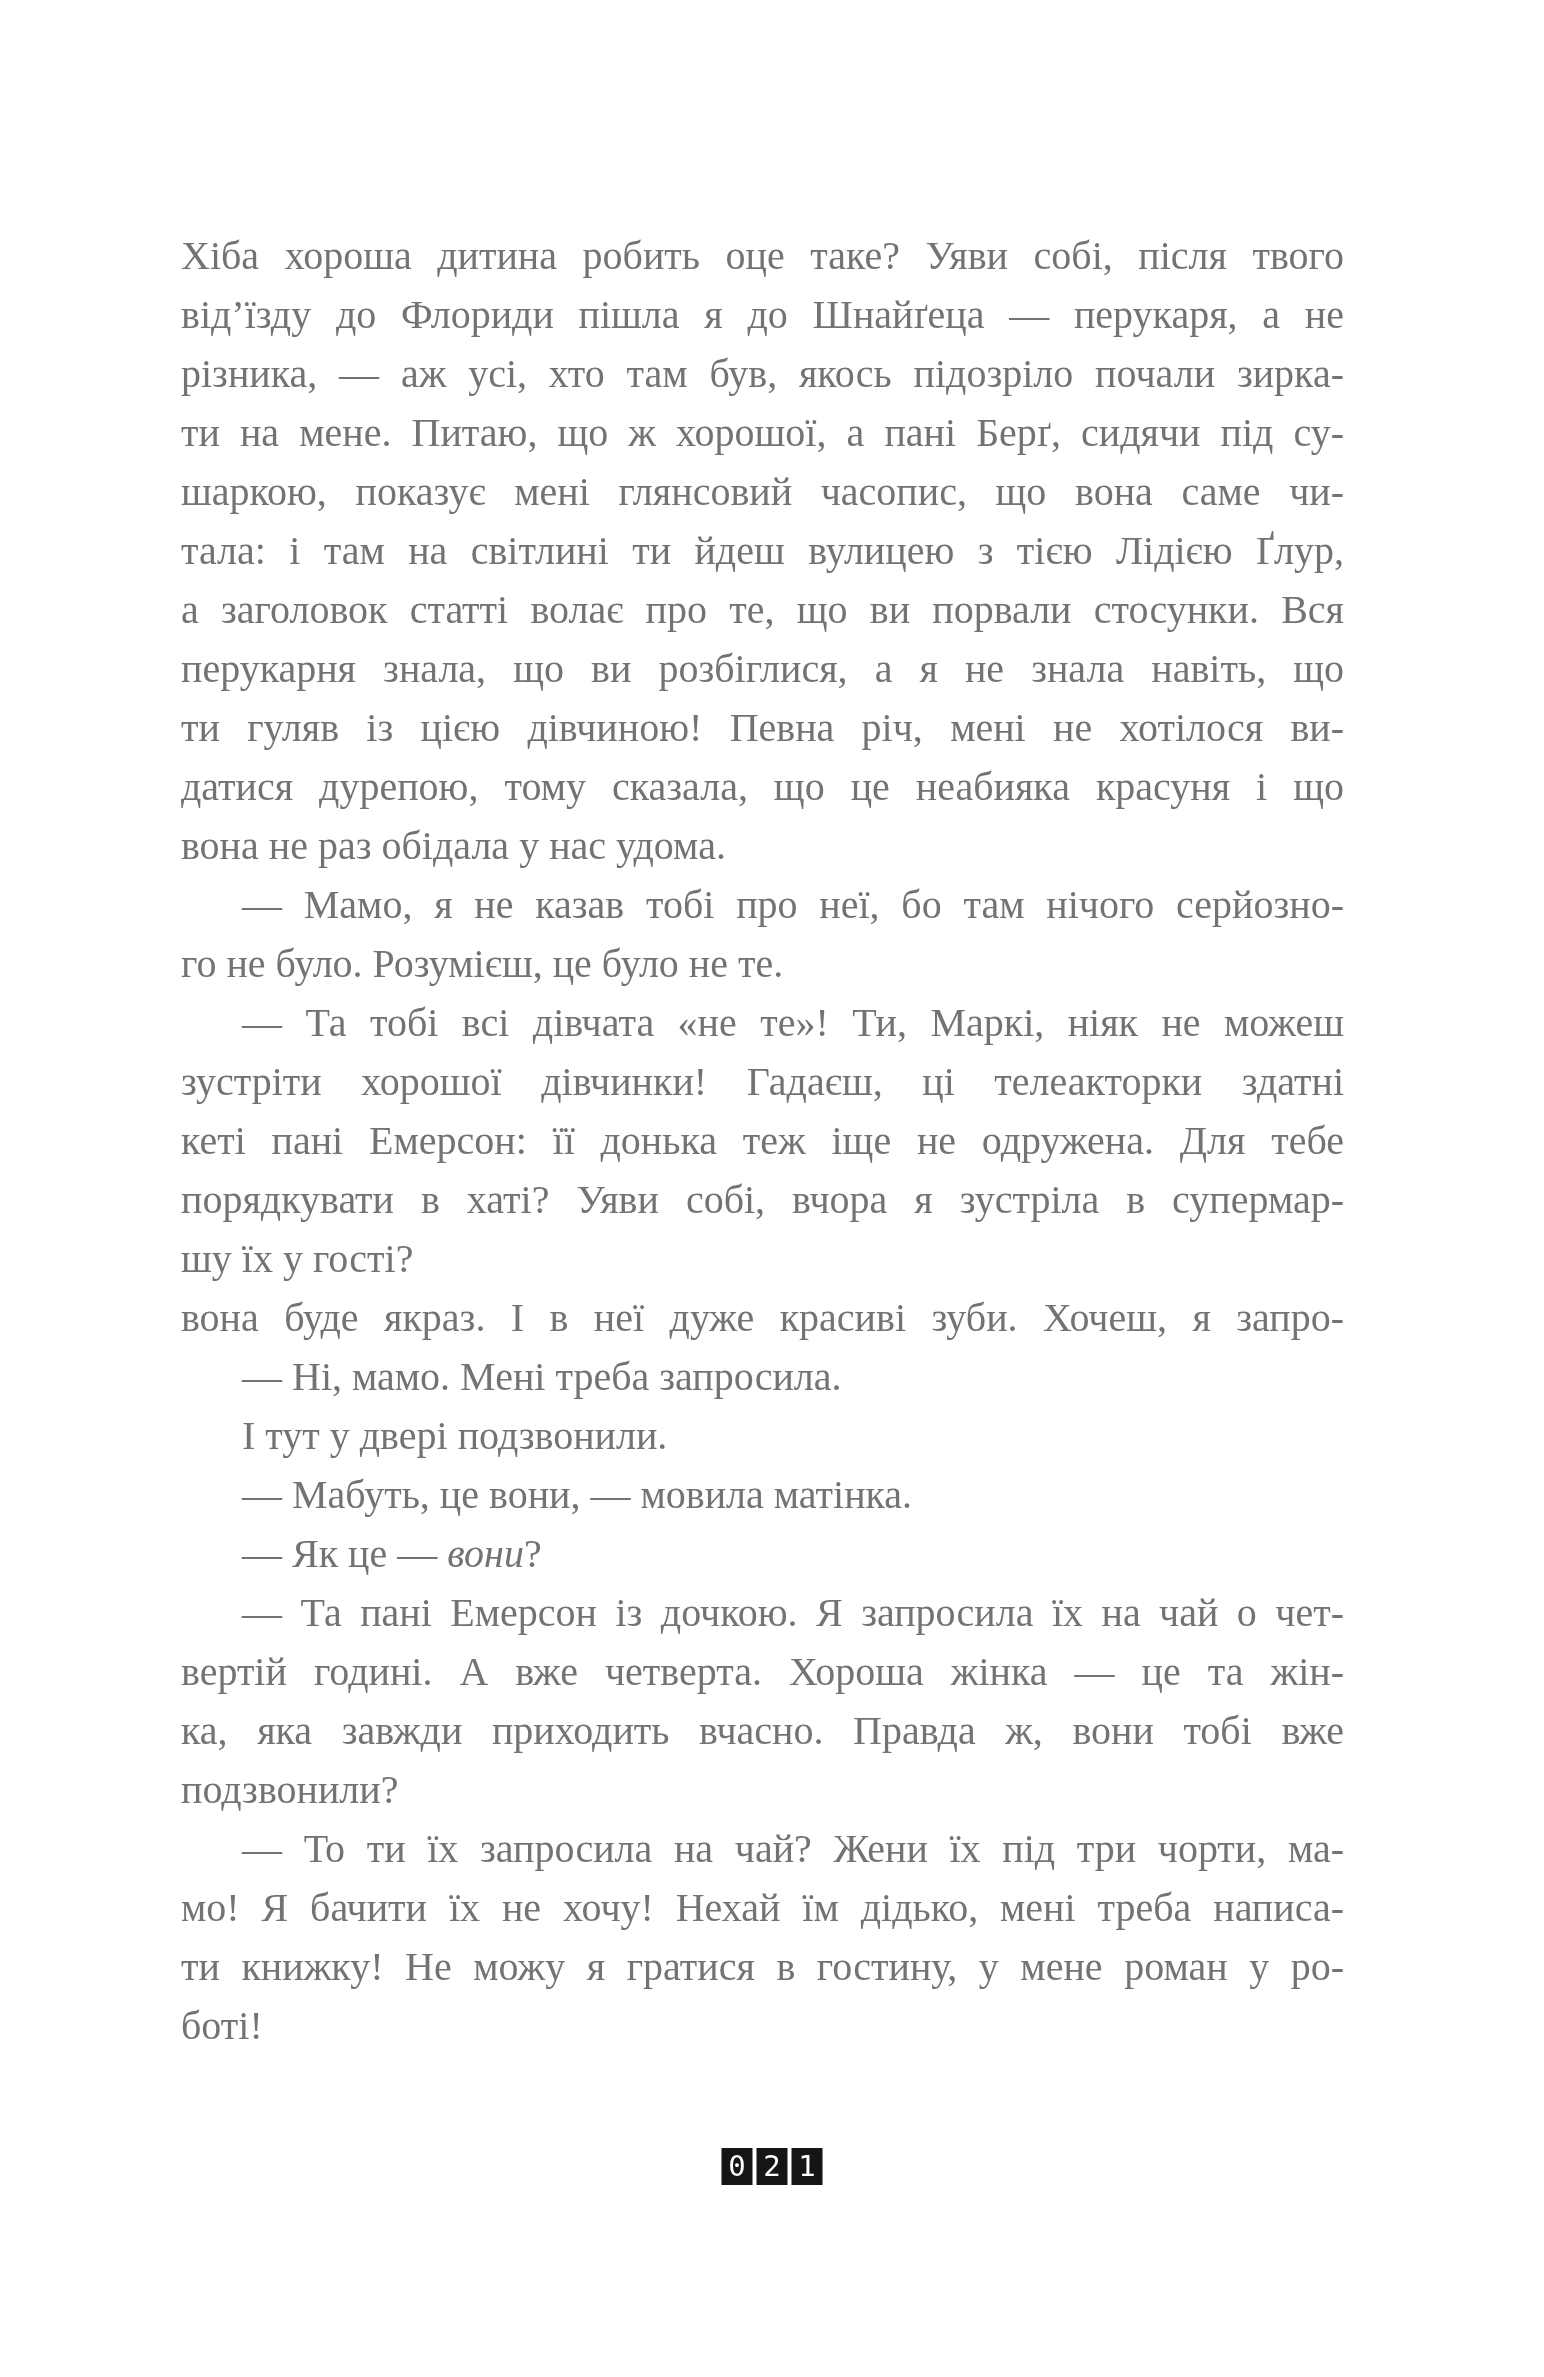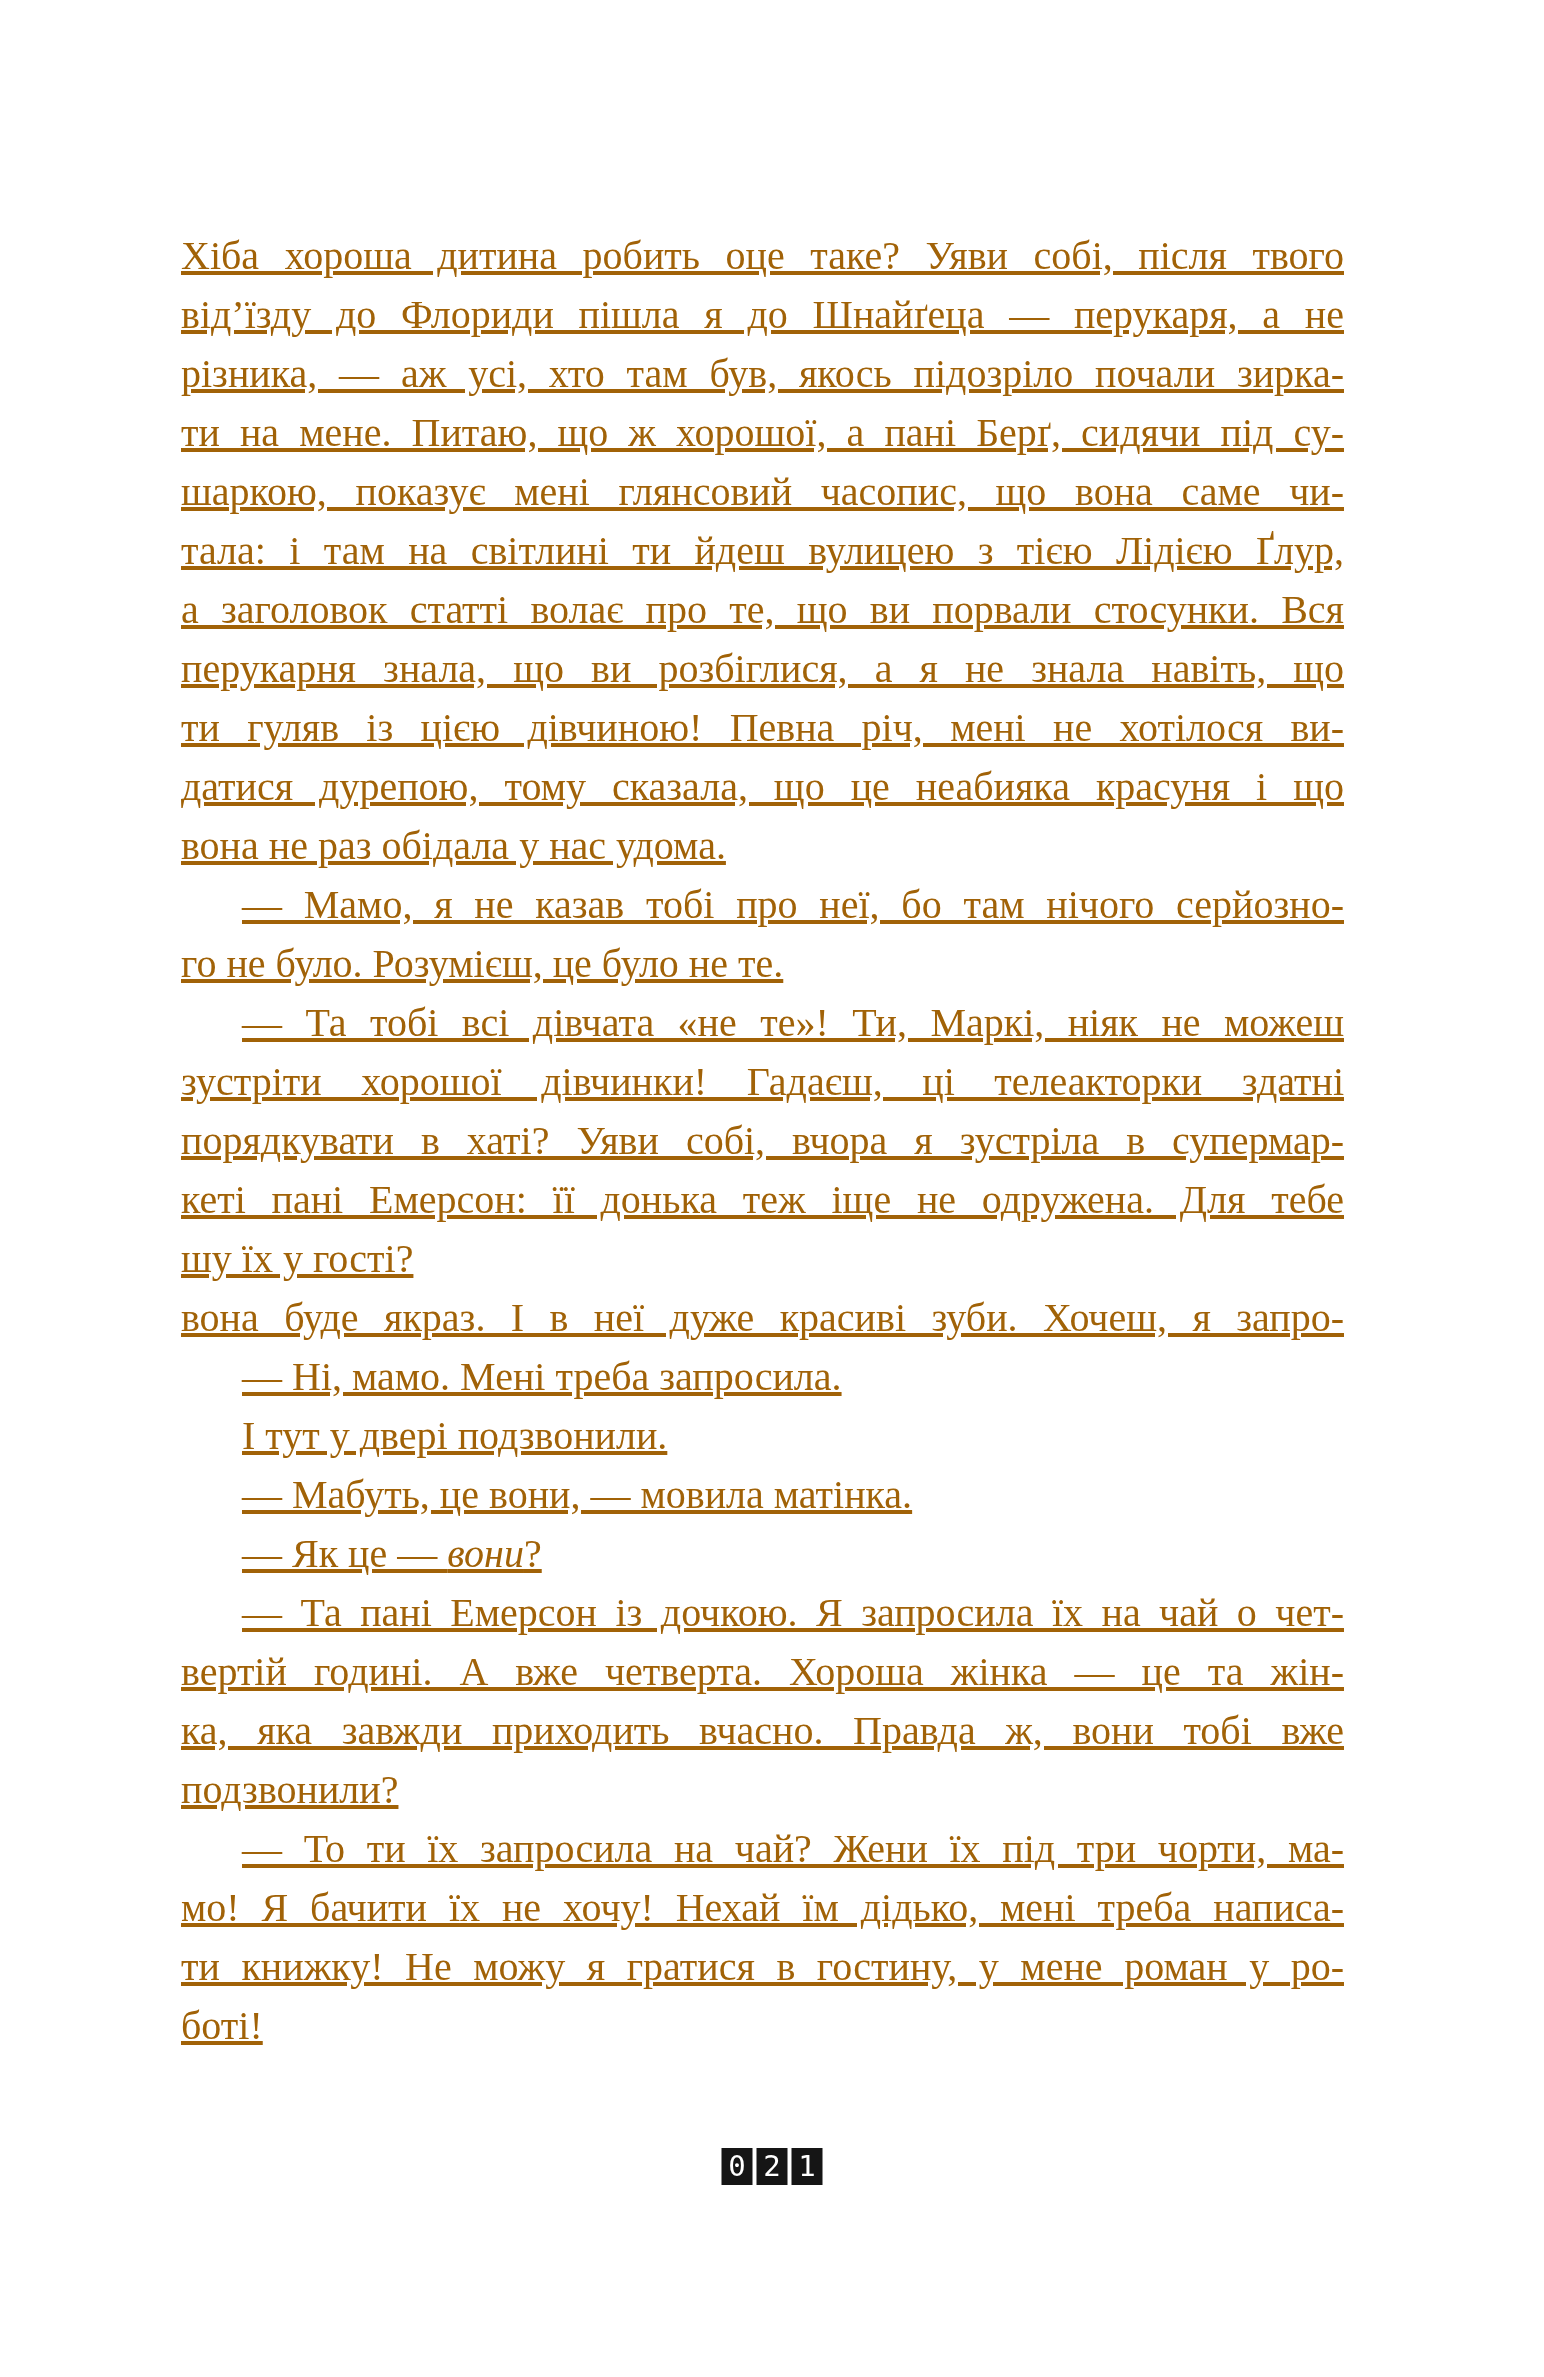--- a/index.html
+++ b/index.html
@@ -59,38 +59,38 @@
     line-height: 37px;
     display: flex;
     align-items: center;
     justify-content: center;
   }
 </style>
 </head>
 <body>
 
 <main class="page">
-  <section id="text-block" class="text-block" style="color: #a16207; text-decoration: underline;">
+  <section id="text-block" class="text-block" style="color: #737373;">
       <div class="line"><span>Хіба хороша дитина робить оце таке? Уяви собі, після твого</span></div>
       <div class="line"><span>від’їзду до Флориди пішла я до Шнайґеца — перукаря, а не</span></div>
       <div class="line"><span>різника, — аж усі, хто там був, якось підозріло почали зирка-</span></div>
       <div class="line"><span>ти на мене. Питаю, що ж хорошої, а пані Берґ, сидячи під су-</span></div>
       <div class="line"><span>шаркою, показує мені глянсовий часопис, що вона саме чи-</span></div>
       <div class="line"><span>тала: і там на світлині ти йдеш вулицею з тією Лідією Ґлур,</span></div>
       <div class="line"><span>а заголовок статті волає про те, що ви порвали стосунки. Вся</span></div>
       <div class="line"><span>перукарня знала, що ви розбіглися, а я не знала навіть, що</span></div>
       <div class="line"><span>ти гуляв із цією дівчиною! Певна річ, мені не хотілося ви-</span></div>
       <div class="line"><span>датися дурепою, тому сказала, що це неабияка красуня і що</span></div>
       <div class="line no-just"><span>вона не раз обідала у нас удома.</span></div>
       <div class="line indent"><span>— Мамо, я не казав тобі про неї, бо там нічого серйозно-</span></div>
       <div class="line no-just"><span>го не було. Розумієш, це було не те.</span></div>
       <div class="line indent"><span>— Та тобі всі дівчата «не те»! Ти, Маркі, ніяк не можеш</span></div>
       <div class="line"><span>зустріти хорошої дівчинки! Гадаєш, ці телеакторки здатні</span></div>
+      <div class="line"><span>кеті пані Емерсон: її донька теж іще не одружена. Для тебе</span></div>
       <div class="line"><span>порядкувати в хаті? Уяви собі, вчора я зустріла в супермар-</span></div>
-      <div class="line"><span>кеті пані Емерсон: її донька теж іще не одружена. Для тебе</span></div>
       <div class="line no-just"><span>шу їх у гості?</span></div>
       <div class="line"><span>вона буде якраз. І в неї дуже красиві зуби. Хочеш, я запро-</span></div>
       <div class="line no-just indent"><span>— Ні, мамо. Мені треба запросила.</span></div>
       <div class="line no-just indent"><span>І тут у двері подзвонили.</span></div>
       <div class="line no-just indent"><span>— Мабуть, це вони, — мовила матінка.</span></div>
       <div class="line no-just indent"><span>— Як це — </span><em>вони</em><span>?</span></div>
       <div class="line indent"><span>— Та пані Емерсон із дочкою. Я запросила їх на чай о чет-</span></div>
       <div class="line"><span>вертій годині. А вже четверта. Хороша жінка — це та жін-</span></div>
       <div class="line"><span>ка, яка завжди приходить вчасно. Правда ж, вони тобі вже</span></div>
       <div class="line no-just"><span>подзвонили?</span></div>

